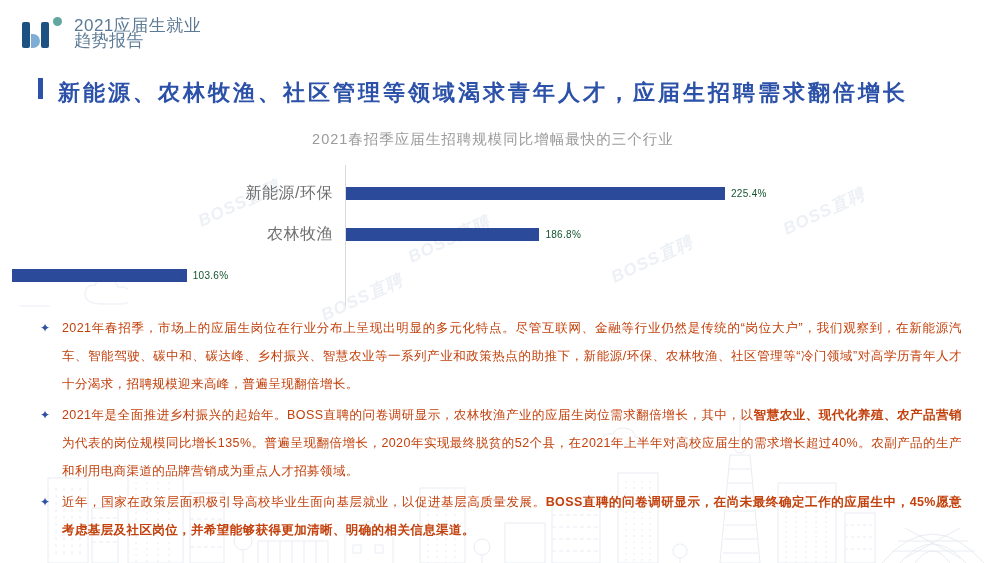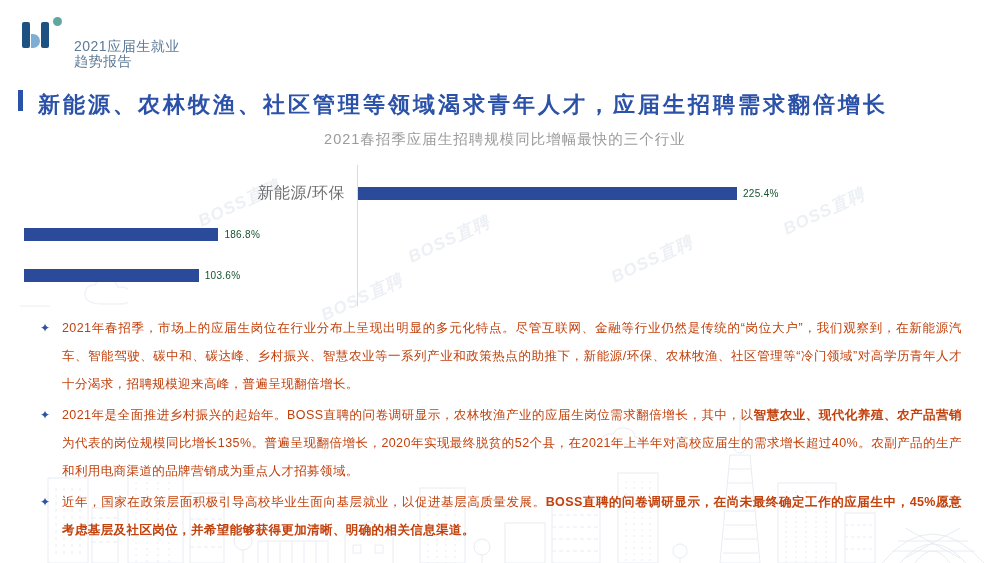--- a/index.html
+++ b/index.html
@@ -21,32 +21,32 @@
     pointer-events:none;user-select:none;
   }
 
   
   .header{position:absolute;top:14px;left:22px;display:flex;align-items:flex-start;}
   .logo{position:relative;width:40px;height:38px;margin-right:12px;}
   .logo .bar1{position:absolute;left:0;top:8px;width:8px;height:26px;background:#1D5181;border-radius:2px;}
   .logo .half{position:absolute;left:9px;top:20px;width:9px;height:14px;background:#7EAED3;border-radius:0 9px 9px 0;}
   .logo .bar2{position:absolute;left:19px;top:8px;width:8px;height:26px;background:#1D5181;border-radius:2px;}
   .logo .dot{position:absolute;left:31px;top:3px;width:9px;height:9px;background:#63A6A0;border-radius:50%;}
-  .logo-text{font-size:14px;line-height:15px;color:#5C7A96;padding-top:4px;letter-spacing:0.5px;margin-top:21px;}
+  .logo-text{font-size:17px;line-height:15px;color:#5C7A96;padding-top:4px;letter-spacing:0.5px;}
 
   
-  .title-row{position:absolute;top:78px;left:18px;display:flex;align-items:flex-start;margin-top:12px;}
+  .title-row{position:absolute;top:78px;left:38px;display:flex;align-items:flex-start;}
   .title-marker{width:5px;height:21px;background:#2B51A8;margin-right:15px;flex:none;}
   .page-title{
     margin:0;font-size:22px;font-weight:bold;color:#2B51A8;
     letter-spacing:3px;white-space:nowrap;
   }
 
   
-  .chart{position:absolute;top:130px;left:0;width:888px;padding-left:12px;}
+  .chart{position:absolute;top:130px;left:0;width:888px;}
   .chart-title{
     text-align:center;padding-left:98px;font-size:14.5px;color:#9B9B9B;letter-spacing:1px;
   }
   .chart-rows{position:relative;margin-top:16px;padding:8px 0 10px;}
   .axis-line{position:absolute;left:345px;top:0;bottom:0;width:1px;background:#DBDBDB;}
   .crow{display:flex;align-items:center;height:41px;}
   .clabel{width:333px;text-align:right;font-size:16px;color:#707070;letter-spacing:0.5px;flex:none;}
   .cbararea{display:flex;align-items:center;margin-left:12px;}
   .cbar{height:13px;}
   .cval{font-size:10px;color:#14532d;margin-left:6px;letter-spacing:0.3px;}
@@ -146,20 +146,21 @@
     <div class="chart-rows" id="chart-rows">
       <div class="axis-line"></div>
     <div class="crow">
           <div class="clabel">新能源/环保</div>
           <div class="cbararea">
             <div class="cbar" style="width: 380px; background: rgb(43, 74, 153);"></div>
             <span class="cval">225.4%</span>
           </div>
         </div>
         <div class="crow">
+          <div class="clabel">农林牧渔</div>
           <div class="cbararea">
             <div class="cbar" style="width: 194.383px; background: rgb(43, 74, 153);"></div>
             <span class="cval">186.8%</span>
           </div>
         </div>
         <div class="crow">
           <div class="cbararea">
             <div class="cbar" style="width: 174.658px; background: rgb(43, 74, 153);"></div>
             <span class="cval">103.6%</span>
           </div>

